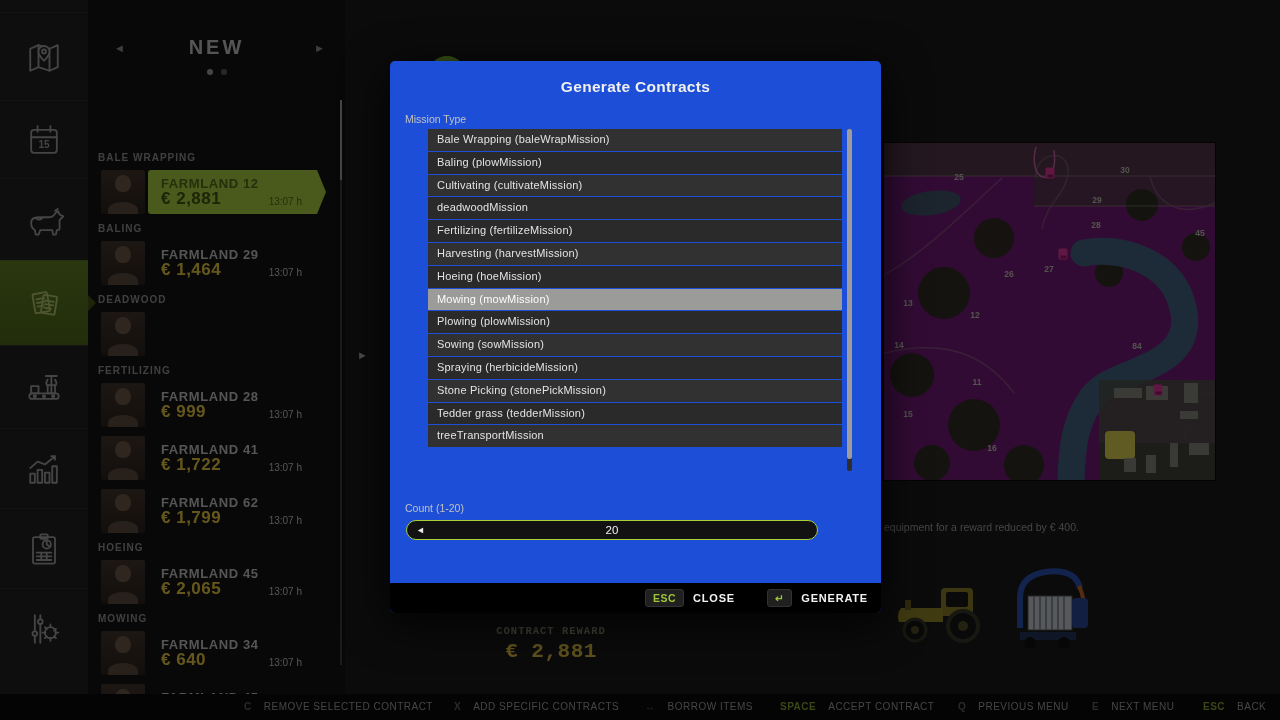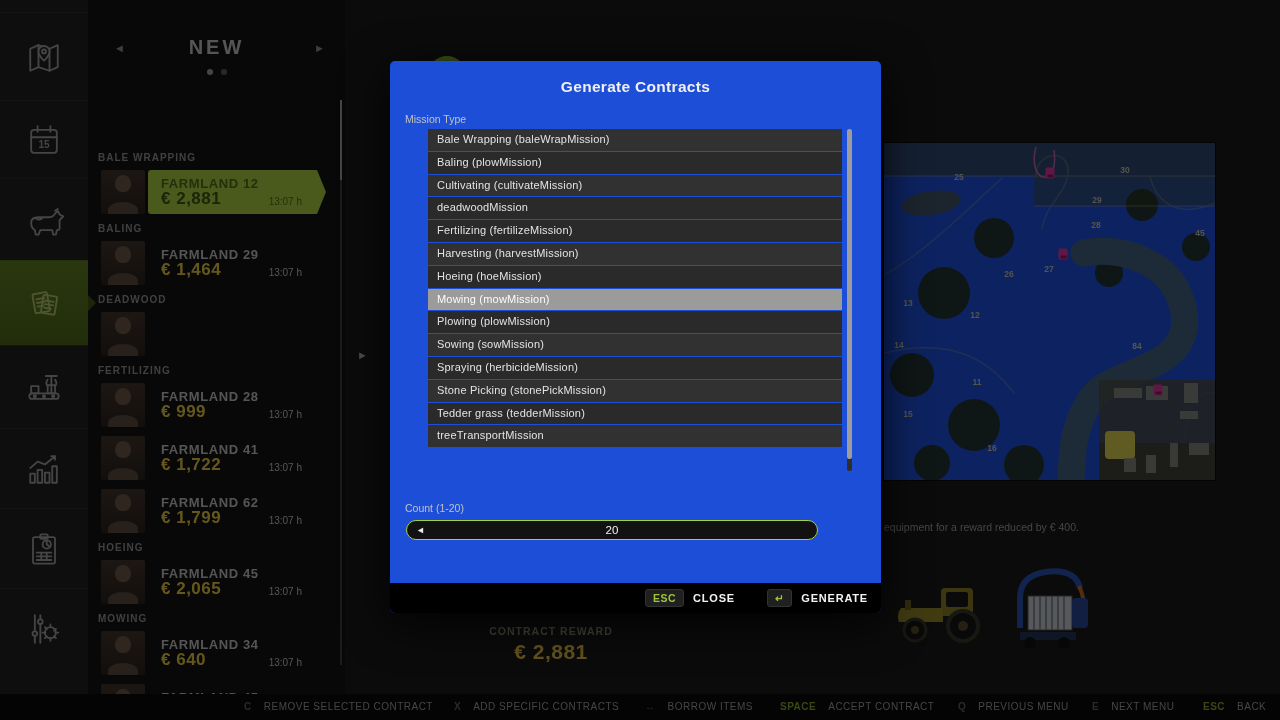--- a/index.html
+++ b/index.html
@@ -46,27 +46,27 @@
   #panel-thumb { position:absolute; left:0; top:0; width:2px; height:80px; background:#9a9a9a; }
   #panel-arrow { position:absolute; left:357px; top:349px; font-size:11px; color:#a8a8a8; }
 
   
   #page-icon { position:absolute; left:428px; top:56px; width:38px; height:38px; border-radius:50%; background:#7cb82f;
                display:flex; align-items:center; justify-content:center; }
   #page-icon svg { stroke:#f2f2f2; fill:none; stroke-width:2; }
   #page-title { position:absolute; left:482px; top:60px; font-size:26px; font-weight:bold; color:#c9c9c9; letter-spacing:2px; }
 
   
-  #map { position:absolute; left:884px; top:143px; width:331px; height:337px; background:#1d4ed8; outline:1px solid #0a0a0a;text-align:right; }
+  #map { position:absolute; left:884px; top:143px; width:331px; height:337px; background:#701a75; outline:1px solid #0a0a0a;text-align:right; }
   .fieldnum { position:absolute; transform:translate(-50%,-50%); font-size:8.5px; font-weight:bold; color:#b8bcab; }
   .marker { position:absolute; width:9px; height:11px; background:#d83498; border-radius:1.5px; transform:translate(-50%,-50%); }
   .marker::after { content:""; position:absolute; left:1.5px; bottom:1.5px; width:6px; height:3px; background:#8a1b60; }
 
   #info-text { position:absolute; left:884px; top:521px; font-size:10.5px; color:#9a9a9a; }
-  #reward-block { position:absolute; left:431px; top:625px; width:240px; text-align:center; }
+  #reward-block { position:absolute; left:431px; top:625px; width:240px; text-align:center;font-family:Liberation Mono, monospace; }
   #reward-label { font-size:10.5px; font-weight:bold; color:#99927e; letter-spacing:1px; }
   #reward-value { font-size:21px; font-weight:bold; color:#d9b940; letter-spacing:0.5px; margin-top:3px; }
 
   .vehicle { position:absolute; opacity:0.92; }
 
   
   #dim { position:absolute; inset:0; background:rgba(0,0,0,0.55); z-index:50; }
 
   
   #hotbar { position:absolute; left:0; bottom:0; width:1280px; height:26px; background:#0b0b0b; }

